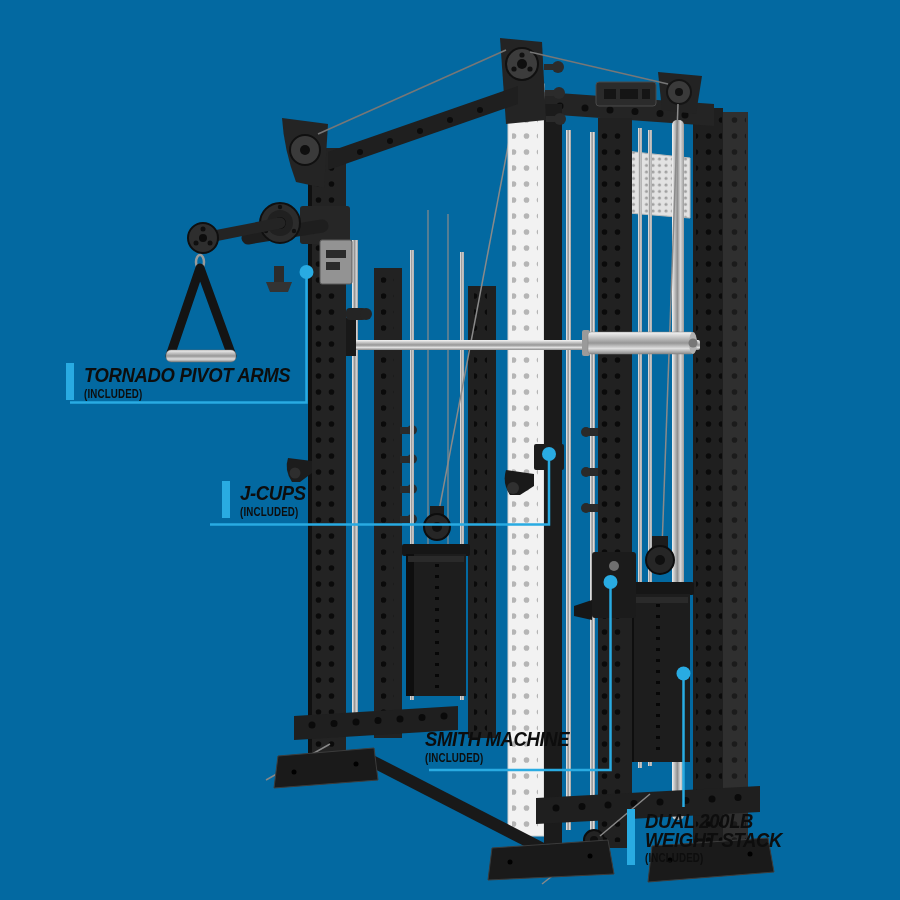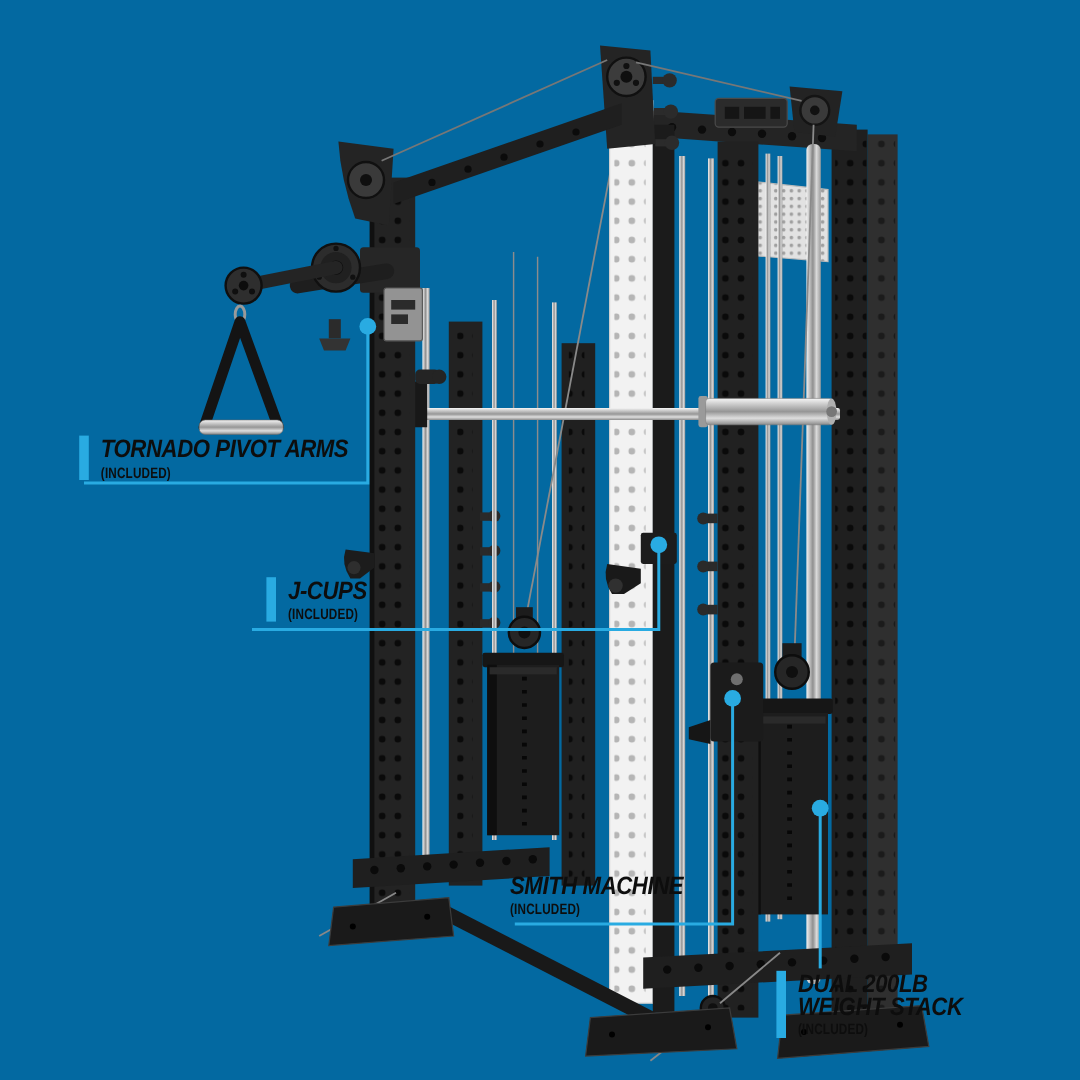--- a/index.html
+++ b/index.html
@@ -340,21 +340,21 @@
 </div>
 
 <div class="callout" style="left:425px; top:727px;flex-direction:column;">
   <div class="bar"></div>
   <div class="txt">
     <div class="title">SMITH MACHINE</div>
     <div class="sub">(INCLUDED)</div>
   </div>
 </div>
 
-<div class="callout" style="left:627px; top:809px;margin-left:20px;">
+<div class="callout" style="left:627px; top:809px;">
   <div class="bar"></div>
   <div class="txt">
     <div class="title">DUAL 200LB</div>
     <div class="title">WEIGHT STACK</div>
     <div class="sub">(INCLUDED)</div>
   </div>
 </div>
 
 </div>
 

